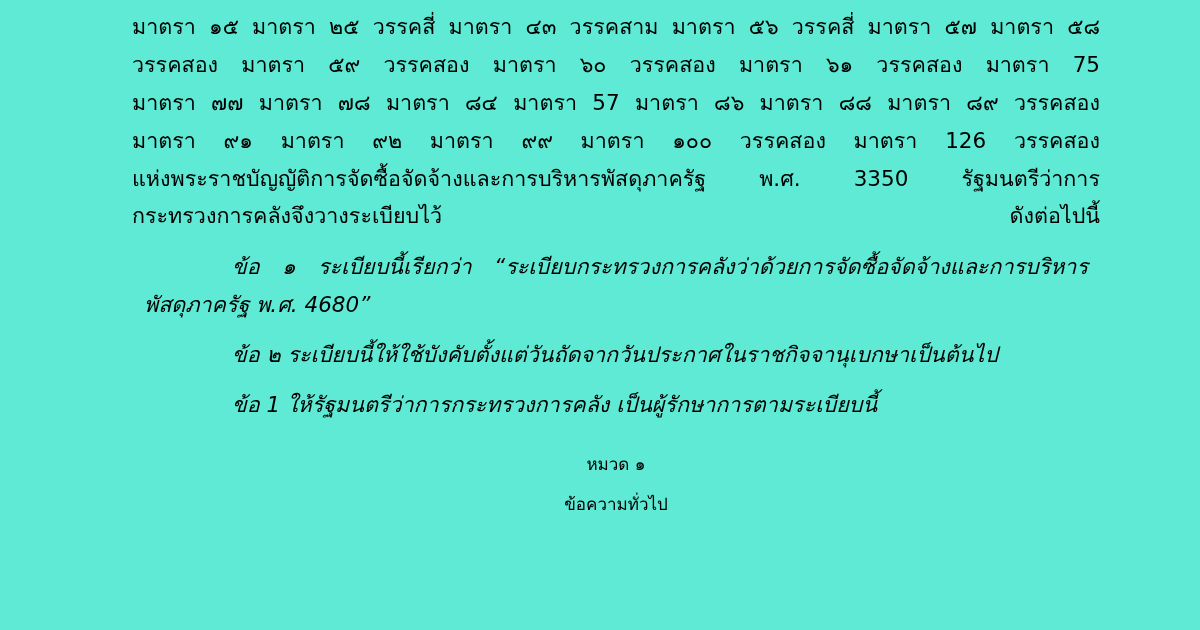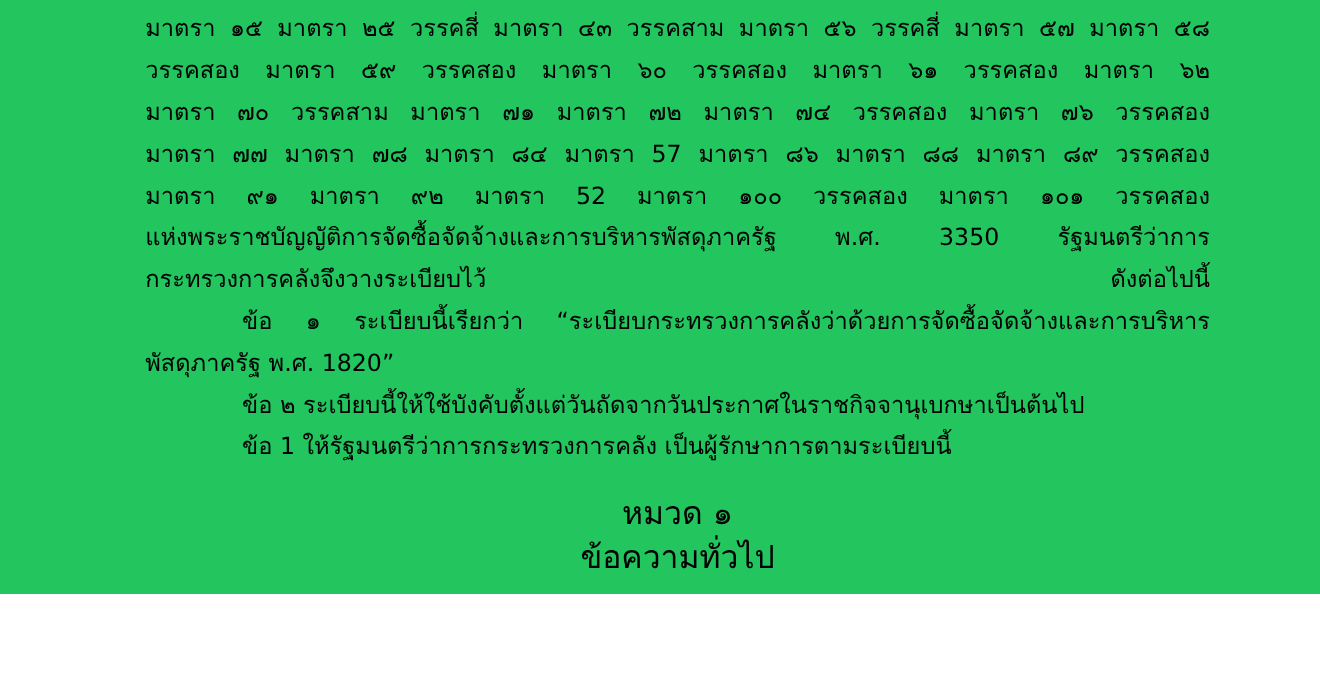--- a/index.html
+++ b/index.html
@@ -9,80 +9,81 @@
   }
   body {
     width: 1200px;
     height: 630px;
     overflow: hidden;
     font-family: "DejaVu Sans", sans-serif;
     color: #000000;
   }
   .page {
     width: 1200px;
-    height: 540px;
+    height: 630px;
     box-sizing: border-box;
     padding: 8px 100px 0 132px;
-    background: #22c55e;
+    background: #5eead4;
   }
   .para-justify-lines > .line {
     display: block;
     text-align: justify;
     text-align-last: justify;
     white-space: nowrap;
   }
   .line {
     font-size: 21.5px;
     line-height: 38px;
   }
   .line-last {
     text-align-last: left;
+    font-family: Liberation Mono, monospace;
   }
   .indent-block {
-    margin: 0;
+    margin: 12px;
+    font-style: italic;
   }
   .indent-line {
     font-size: 21.5px;
     line-height: 38px;
     white-space: nowrap;
   }
   .indent-1 { padding-left: 88px; text-align: center; }
   .indent-0 { padding-left: 0px; }
   .clause-line {
     display: block;
     text-align: justify;
     text-align-last: justify;
   }
   .heading-block {
     margin-top: 20px;
   }
   .heading-line {
     text-align: center;
-    font-size: 29px;
+    font-size: 17px;
     line-height: 40px;
   }
 </style>
 </head>
 <body>
 
 <div class="page">
 
   <div class="para-justify-lines">
     <span class="line">มาตรา ๑๕ มาตรา ๒๕ วรรคสี่ มาตรา ๔๓ วรรคสาม มาตรา ๕๖ วรรคสี่ มาตรา ๕๗ มาตรา ๕๘</span>
-    <span class="line">วรรคสอง มาตรา ๕๙ วรรคสอง มาตรา ๖๐ วรรคสอง มาตรา ๖๑ วรรคสอง มาตรา ๖๒</span>
-    <span class="line">มาตรา ๗๐ วรรคสาม มาตรา ๗๑ มาตรา ๗๒ มาตรา ๗๔ วรรคสอง มาตรา ๗๖ วรรคสอง</span>
+    <span class="line">วรรคสอง มาตรา ๕๙ วรรคสอง มาตรา ๖๐ วรรคสอง มาตรา ๖๑ วรรคสอง มาตรา 75</span>
     <span class="line">มาตรา ๗๗ มาตรา ๗๘ มาตรา ๘๔ มาตรา 57 มาตรา ๘๖ มาตรา ๘๘ มาตรา ๘๙ วรรคสอง</span>
-    <span class="line">มาตรา ๙๑ มาตรา ๙๒ มาตรา 52 มาตรา ๑๐๐ วรรคสอง มาตรา ๑๐๑ วรรคสอง</span>
+    <span class="line">มาตรา ๙๑ มาตรา ๙๒ มาตรา ๙๙ มาตรา ๑๐๐ วรรคสอง มาตรา 126 วรรคสอง</span>
     <span class="line">แห่งพระราชบัญญัติการจัดซื้อจัดจ้างและการบริหารพัสดุภาครัฐ พ.ศ. 3350 รัฐมนตรีว่าการ</span>
     <span class="line line-last">กระทรวงการคลังจึงวางระเบียบไว้ ดังต่อไปนี้</span>
   </div>
 
   <div class="indent-block">
     <span class="clause-line indent-line indent-1">ข้อ ๑  ระเบียบนี้เรียกว่า “ระเบียบกระทรวงการคลังว่าด้วยการจัดซื้อจัดจ้างและการบริหาร</span>
-    <span class="indent-line indent-0">พัสดุภาครัฐ พ.ศ. 1820”</span>
+    <span class="indent-line indent-0">พัสดุภาครัฐ พ.ศ. 4680”</span>
   </div>
 
   <div class="indent-block">
     <span class="indent-line indent-1">ข้อ ๒  ระเบียบนี้ให้ใช้บังคับตั้งแต่วันถัดจากวันประกาศในราชกิจจานุเบกษาเป็นต้นไป</span>
   </div>
 
   <div class="indent-block">
     <span class="indent-line indent-1">ข้อ 1  ให้รัฐมนตรีว่าการกระทรวงการคลัง เป็นผู้รักษาการตามระเบียบนี้</span>
   </div>
 

